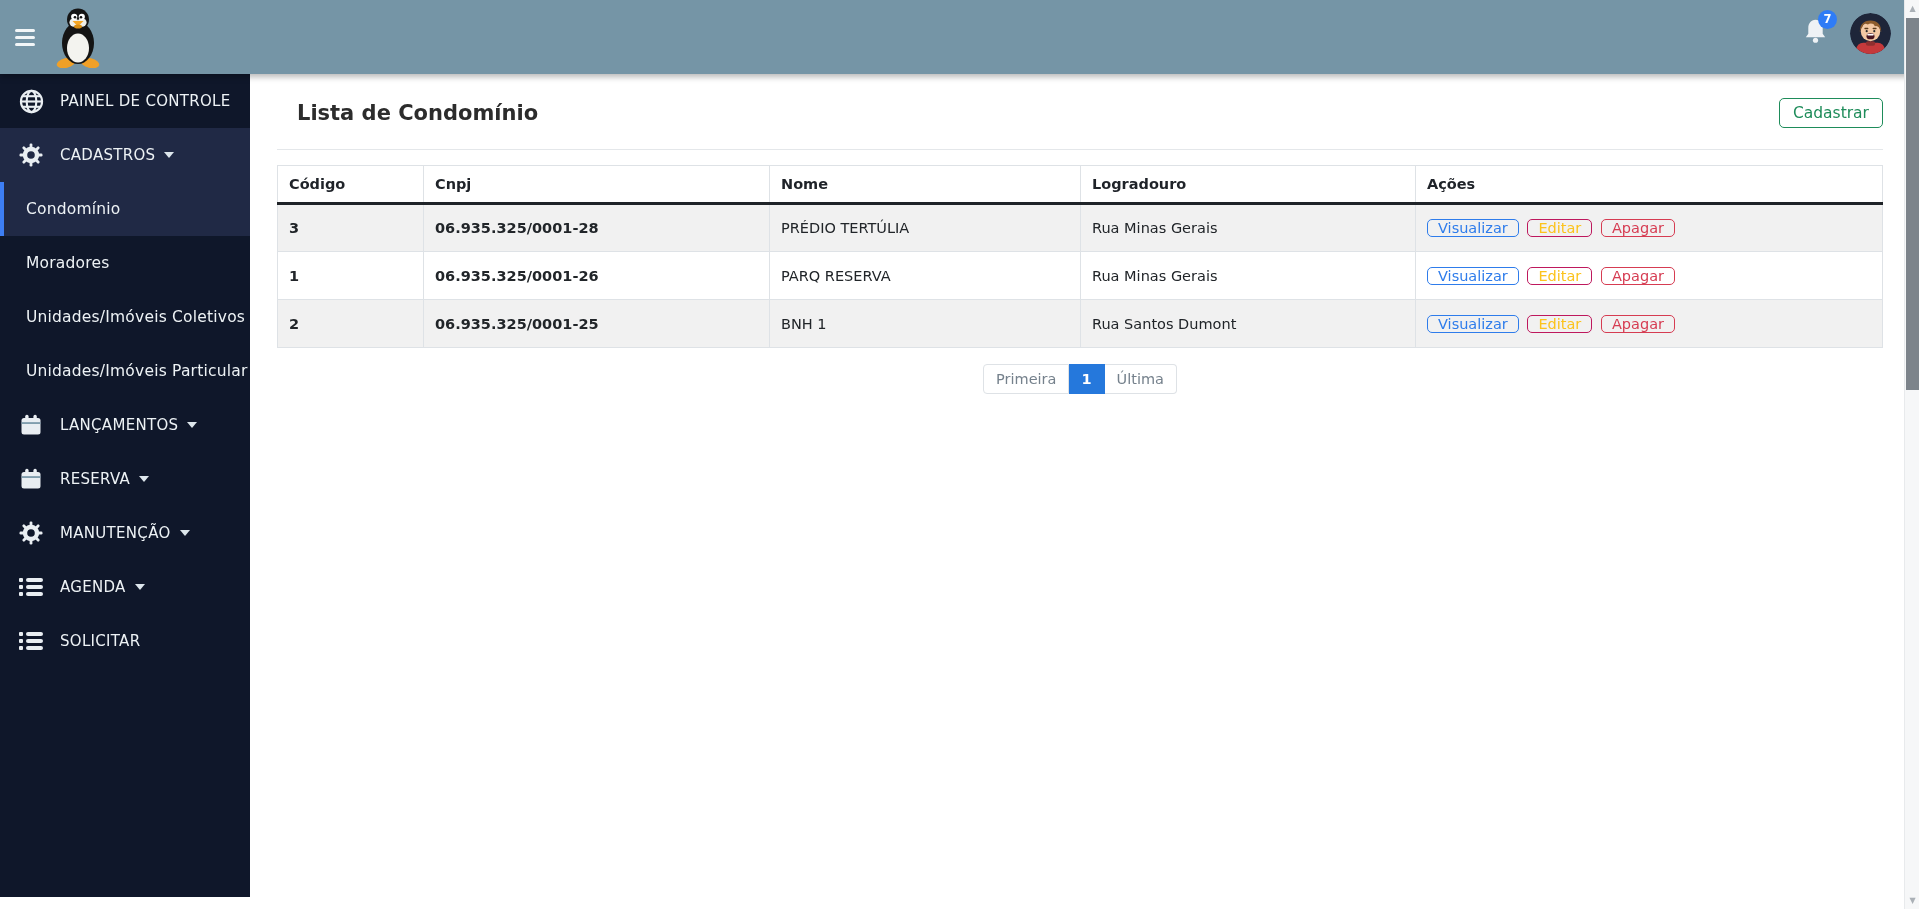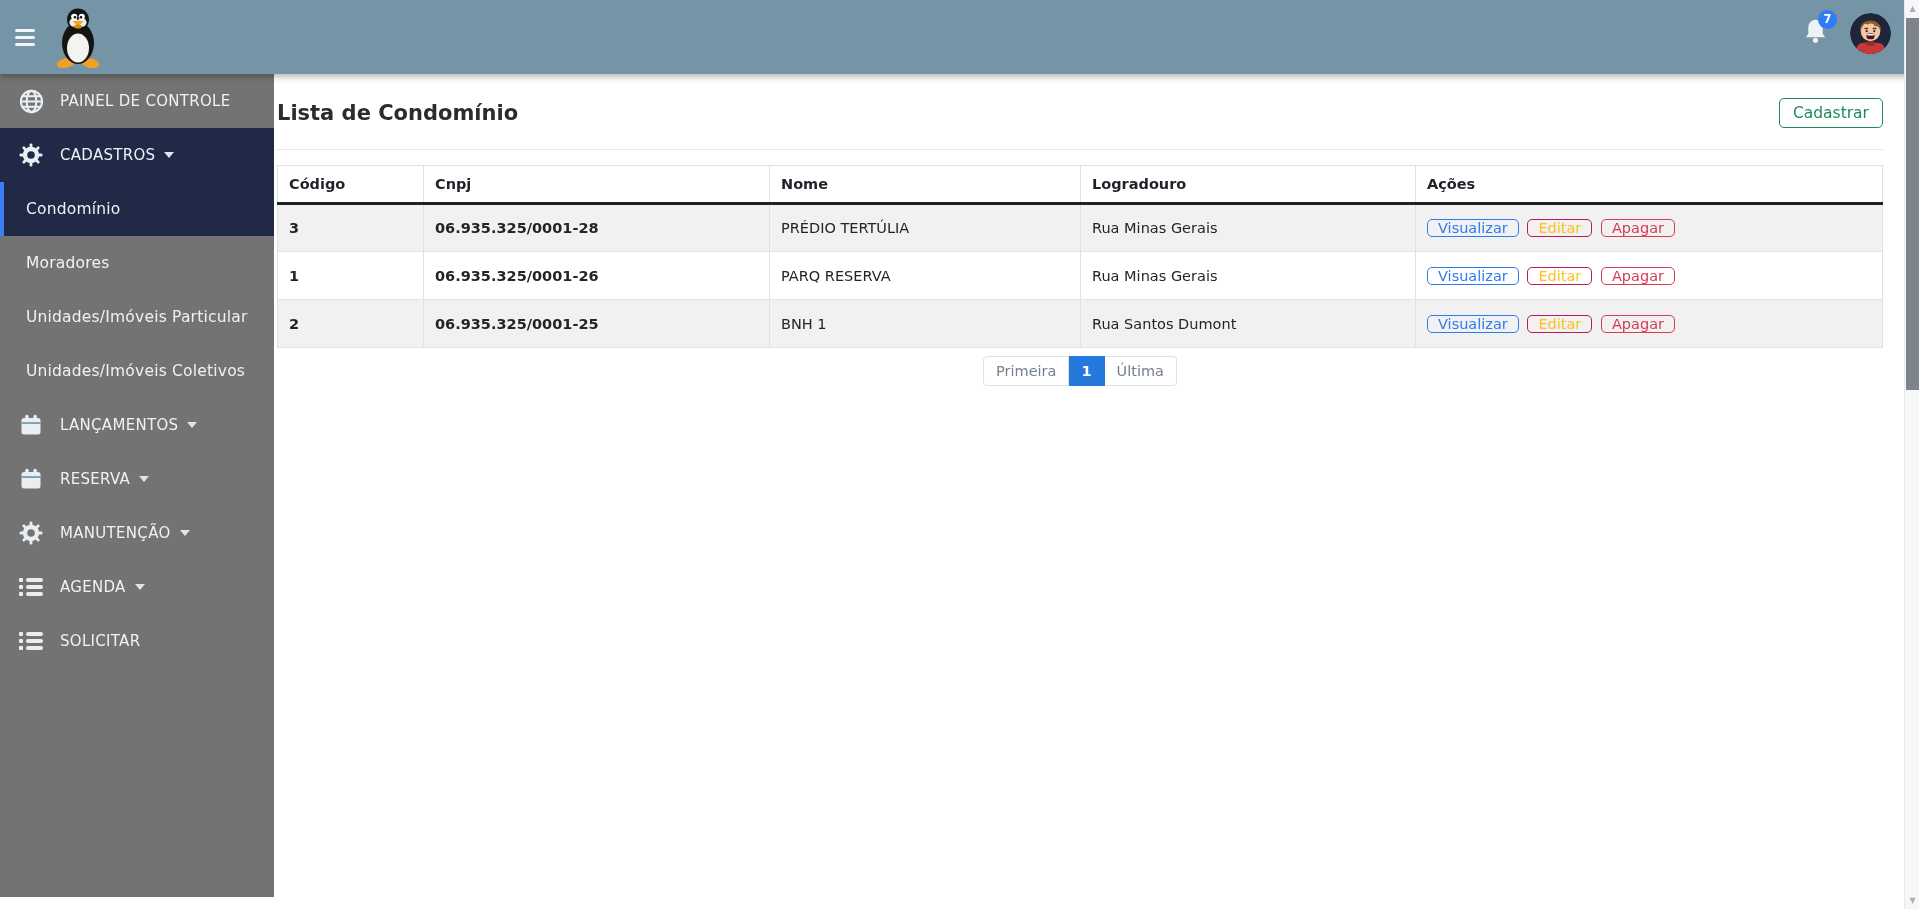--- a/index.html
+++ b/index.html
@@ -24,22 +24,22 @@
   .bell-wrap { position:relative; margin-right:22px; margin-top:-8px; cursor:pointer; }
   .badge {
     position:absolute; top:-8px; right:-9px; min-width:19px; height:19px;
     background:#2f7cf6; border-radius:50%; color:#fff; font-size:11.5px; font-weight:bold;
     display:flex; align-items:center; justify-content:center;
   }
   .avatar { width:41px; height:41px; border-radius:50%; overflow:hidden; cursor:pointer; margin-top:-8px; }
 
   
   .sidebar {
-    position:absolute; top:74px; left:0; width:274px; bottom:12px;
-    background:#737373; z-index:4;
+    position:absolute; top:74px; left:0; width:250px; bottom:12px;
+    background:#0f172a; z-index:4;
   }
   .side-item {
     height:54px; display:flex; align-items:center;
     color:#edf2f5; font-size:15px; letter-spacing:.3px; cursor:pointer;
     padding-left:18px;
   }
   .side-item .ic { width:26px; display:flex; justify-content:center; }
   .side-item .lbl { margin-left:16px; white-space:nowrap; }
   .side-sub { padding-left:26px; font-size:15.5px; letter-spacing:.2px; }
   .dark { background:#202945; }
@@ -49,21 +49,21 @@
     border-left:5.5px solid transparent; border-right:5.5px solid transparent;
     border-top:6.5px solid #dde6ec;
   }
 
   
   .main {
     position:absolute; top:74px; left:250px; right:0; bottom:0;
     background:#fff; padding:24px 36px 0 27px;
   }
   .page-head { display:flex; align-items:center; justify-content:space-between; }
-  .page-title { font-size:21px; font-weight:bold; color:#2c2c2c; }
+  .page-title { font-size:21px; font-weight:bold; color:#2c2c2c;margin-left:20px; }
   .btn-register {
     background:#fff; border:1px solid #1e8c5a; color:#1e8c5a;
     font-size:15.5px; padding:5px 13px; border-radius:5px; cursor:pointer;
     font-family:inherit;
   }
   .head-divider { border:none; border-top:1px solid #e4e7ea; margin:21px 0 15px 0; }
 
   table.list { width:100%; border-collapse:collapse; }
   table.list th {
     text-align:left; font-size:14.5px; font-weight:bold; color:#1f2329;
@@ -79,21 +79,21 @@
   .col-codigo{width:146px;} .col-cnpj{width:346px;} .col-nome{width:311px;} .col-logr{width:335px;}
 
   .btn-act {
     background:transparent; font-family:inherit; font-size:14.5px;
     padding:0 10px; border-radius:5px; margin-right:4px; cursor:pointer;
   }
   .btn-view { color:#2e7ceb; border:1px solid #2e7ceb; }
   .btn-edit { color:#fcc31c; border:1px solid #be185d; }
   .btn-del  { color:#d63c52; border:1px solid #d63c52; }
 
-  .pagination { display:flex; justify-content:center; margin-top:8px; }
+  .pagination { display:flex; justify-content:center; margin-top:16px; }
   .page-link {
     font-size:14.5px; padding:6px 12px; background:#fff; color:#75818c;
     border:1px solid #dee2e6; border-left:none; cursor:pointer;
   }
   .page-link:first-child { border-left:1px solid #dee2e6; border-radius:4px 0 0 4px; }
   .page-link:last-child { border-radius:0 4px 4px 0; }
   .page-link.active { background:#2578dc; border-color:#2578dc; color:#fff; font-weight:bold; }
 
   
   .scrollbar { position:absolute; top:0; right:0; width:15px; height:100%; background:#f6f7f8; z-index:20; border-left:1px solid #e8eaec;}
@@ -197,25 +197,25 @@
 
   <div class="side-item side-sub dark active-item">
     <span class="lbl" style="margin-left:0">Condomínio</span>
   </div>
 
   <div class="side-item side-sub">
     <span class="lbl" style="margin-left:0">Moradores</span>
   </div>
 
   <div class="side-item side-sub">
+    <span class="lbl" style="margin-left:0">Unidades/Imóveis Coletivos</span>
+  </div>
+
+  <div class="side-item side-sub">
     <span class="lbl" style="margin-left:0">Unidades/Imóveis Particular</span>
-  </div>
-
-  <div class="side-item side-sub">
-    <span class="lbl" style="margin-left:0">Unidades/Imóveis Coletivos</span>
   </div>
 
   <div class="side-item">
     <span class="ic">
       <svg width="24" height="24" viewBox="0 0 24 24">
         <rect x="2.5" y="5" width="19" height="16.5" rx="2.5" fill="#e9eef2"></rect>
         <rect x="6.2" y="1.8" width="3.4" height="5.4" rx="1.6" fill="#e9eef2"></rect>
         <rect x="14.4" y="1.8" width="3.4" height="5.4" rx="1.6" fill="#e9eef2"></rect>
         <rect x="2.5" y="9.2" width="19" height="1.7" fill="#7595a6"></rect>
       </svg>

